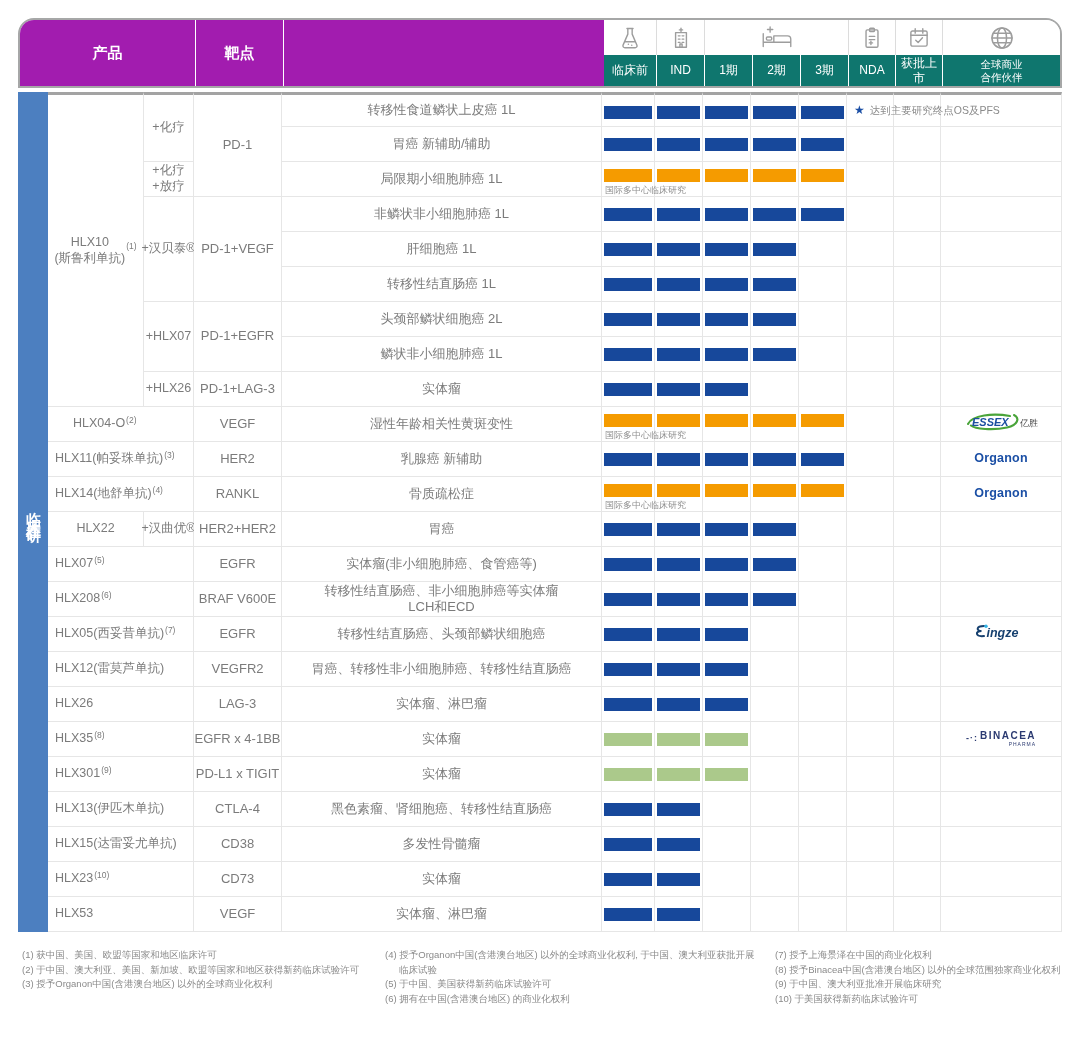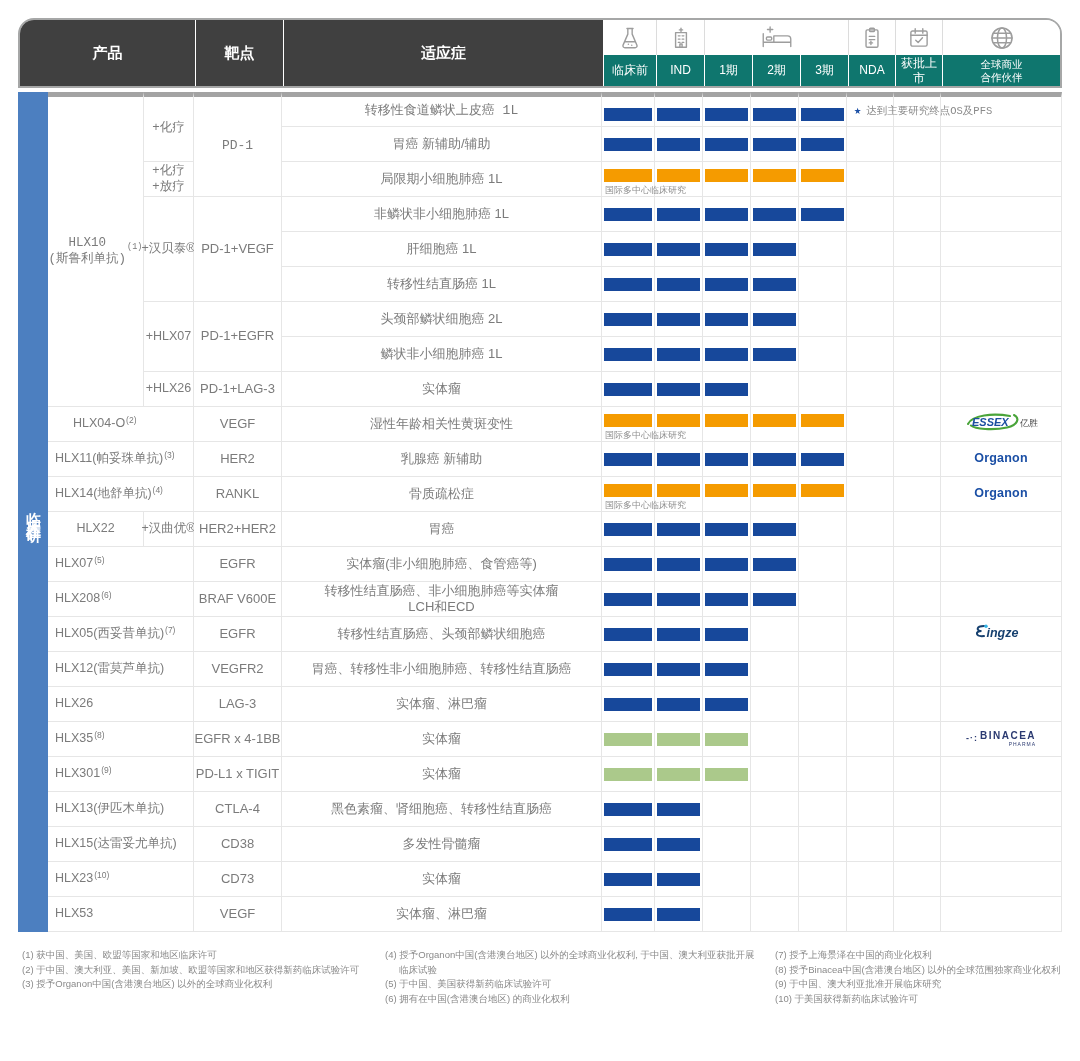--- a/index.html
+++ b/index.html
@@ -2,21 +2,21 @@
 <html><head>
 <meta charset="utf-8">
 <style>
   html,body{margin:0;padding:0;background:#fff;}
   body{width:1080px;height:1061px;position:relative;font-family:"Liberation Sans","DejaVu Sans",sans-serif;overflow:hidden;}
   *{box-sizing:border-box;}
 
   
   #hdr{position:absolute;left:18px;top:18px;width:1044px;height:70px;
        border:2px solid #a6a7a7;border-radius:16px 16px 0 0;overflow:hidden;display:flex;background:#fff;}
-  .hdr-left{width:584px;background:#404040;display:flex;}
+  .hdr-left{width:584px;background:#a21caf;display:flex;}
   .hcell{display:flex;align-items:center;justify-content:center;color:#fff;font-size:15px;font-weight:bold;
          border-right:1px solid #fff;height:100%;}
   .hc-product{width:176px;}.hc-target{width:88px;}.hc-ind{width:320px;}
   .hdr-right{flex:1;display:flex;flex-direction:column;}
   .icon-row{height:35px;display:flex;background:#fff;}
   .icon-cell{display:flex;align-items:center;justify-content:center;border-right:1px solid #dcdcdc;height:100%;}
   .icon-cell:last-child{border-right:none;}
   .icon-cell svg{stroke:#9d9d9d;fill:none;stroke-width:1.3;stroke-linecap:round;stroke-linejoin:round;}
   .iw0{width:53px;}.iw1{width:48px;}.iwbed{width:144px;}.iw2{width:47px;}.iwp{flex:1;}
   .label-row{flex:1;display:flex;background:#0f766e;}
@@ -30,21 +30,21 @@
            display:flex;align-items:center;justify-content:center;}
   #sidebar span{writing-mode:vertical-rl;color:#fff;font-weight:bold;font-size:15px;letter-spacing:6px;}
 
   
   #grid{position:absolute;left:48px;top:92px;display:grid;
         grid-template-columns:96px 50px 88px 320px 53px 48px 48px 48px 48px 47px 47px 121px;
         grid-auto-rows:35px;grid-auto-flow:row;}
   .cell{border-right:1px solid #e6e6e6;border-bottom:1px solid #e6e6e6;background:#fff;position:relative;
         display:flex;align-items:center;justify-content:center;color:#7b7b7b;font-size:13px;
         text-align:center;line-height:1.25;}
-  .rt{border-top:5px solid #a3a3a3;font-family:Liberation Mono, monospace;}
+  .rt{border-top:3px solid #a3a3a3;}
   .prod{font-size:12.5px;white-space:nowrap;}
   .prod-left{justify-content:flex-start;padding-left:7px;text-align:left;}
   .combo{font-size:12.5px;white-space:nowrap;}
   .sup{font-size:8.5px;position:relative;top:-4px;margin-left:1px;}
   .seg{position:absolute;left:2px;right:2px;top:11px;height:13px;}
   .seg.cap{top:7px;}
   .b-blue{background:#17489b;}
   .b-orange{background:#f59b00;}
   .b-green{background:#abc98b;}
   .caption{position:absolute;left:3px;top:23px;font-size:9px;color:#8f8f8f;white-space:nowrap;z-index:2;}
@@ -67,21 +67,20 @@
   .fn-line{white-space:nowrap;}
   .fn-indent{padding-left:14px;}
 </style>
 </head>
 <body>
 
 <div id="hdr">
   <div class="hdr-left">
     <div class="hcell hc-product">产品</div>
     <div class="hcell hc-target">靶点</div>
-    <div class="hcell hc-ind">适应症</div>
   </div>
   <div class="hdr-right">
     <div class="icon-row">
       <div class="icon-cell iw0">
         <svg width="26" height="26" viewBox="0 0 24 24">
             <path d="M9.2 3.2h5.6M10 3.2v5.2L5.6 18.6c-.5 1.2.4 2.4 1.7 2.4h9.4c1.3 0 2.2-1.2 1.7-2.4L14 8.4V3.2"></path>
             <path d="M7.3 15.4h9.4"></path>
             <circle cx="10.5" cy="17.8" r=".7" fill="#9d9d9d" stroke="none"></circle>
             <circle cx="13.6" cy="18.6" r=".7" fill="#9d9d9d" stroke="none"></circle>
           </svg>

